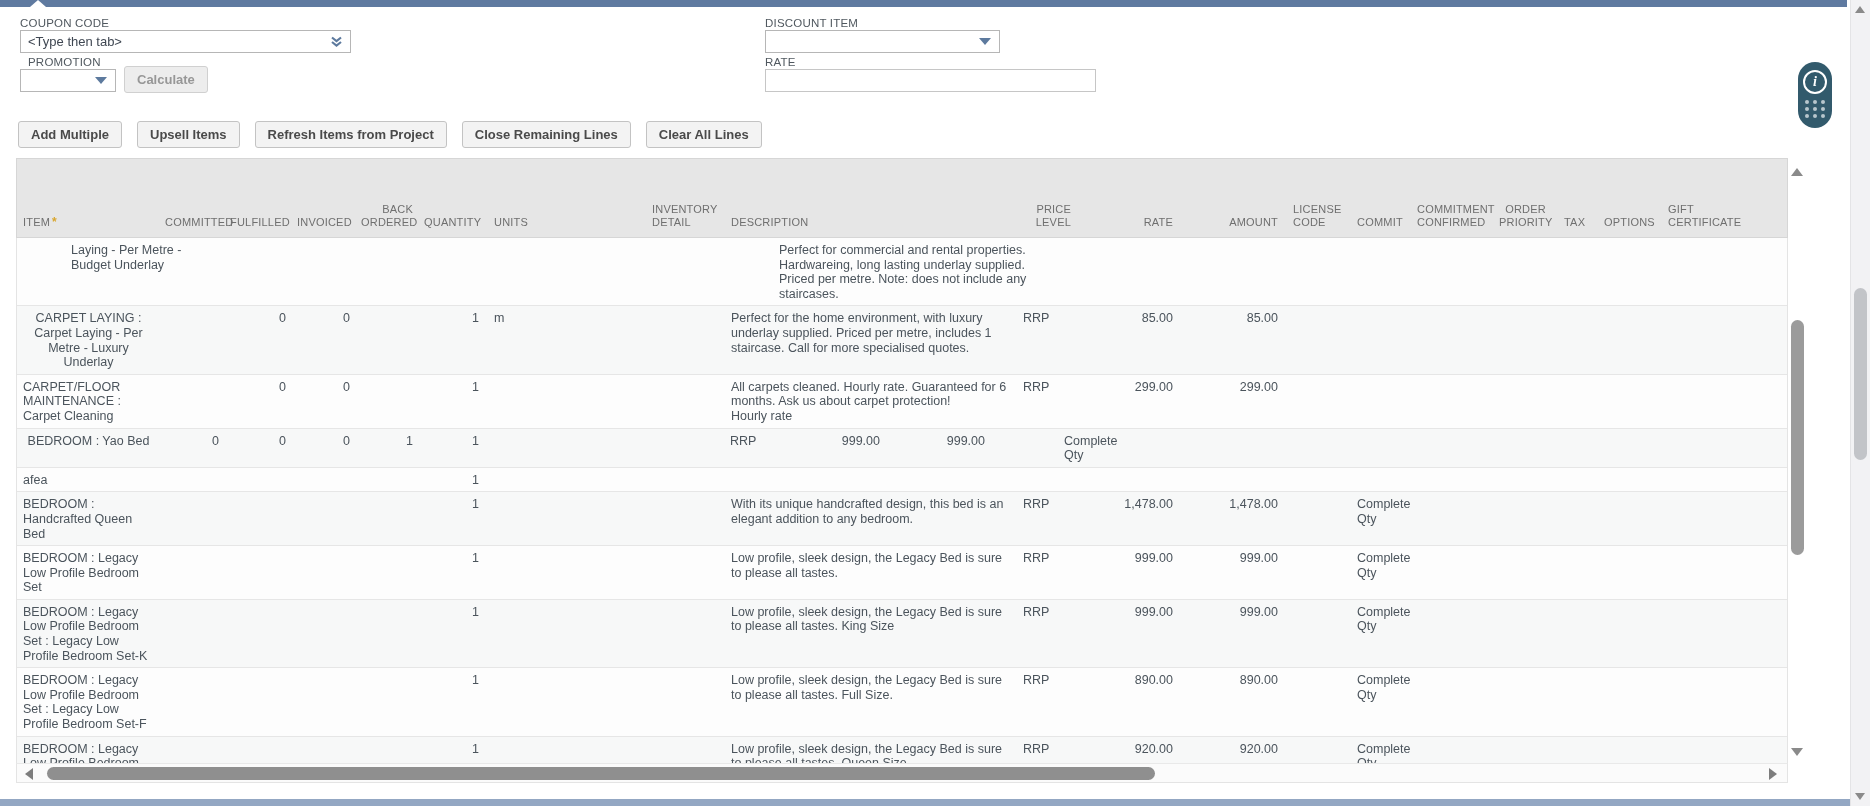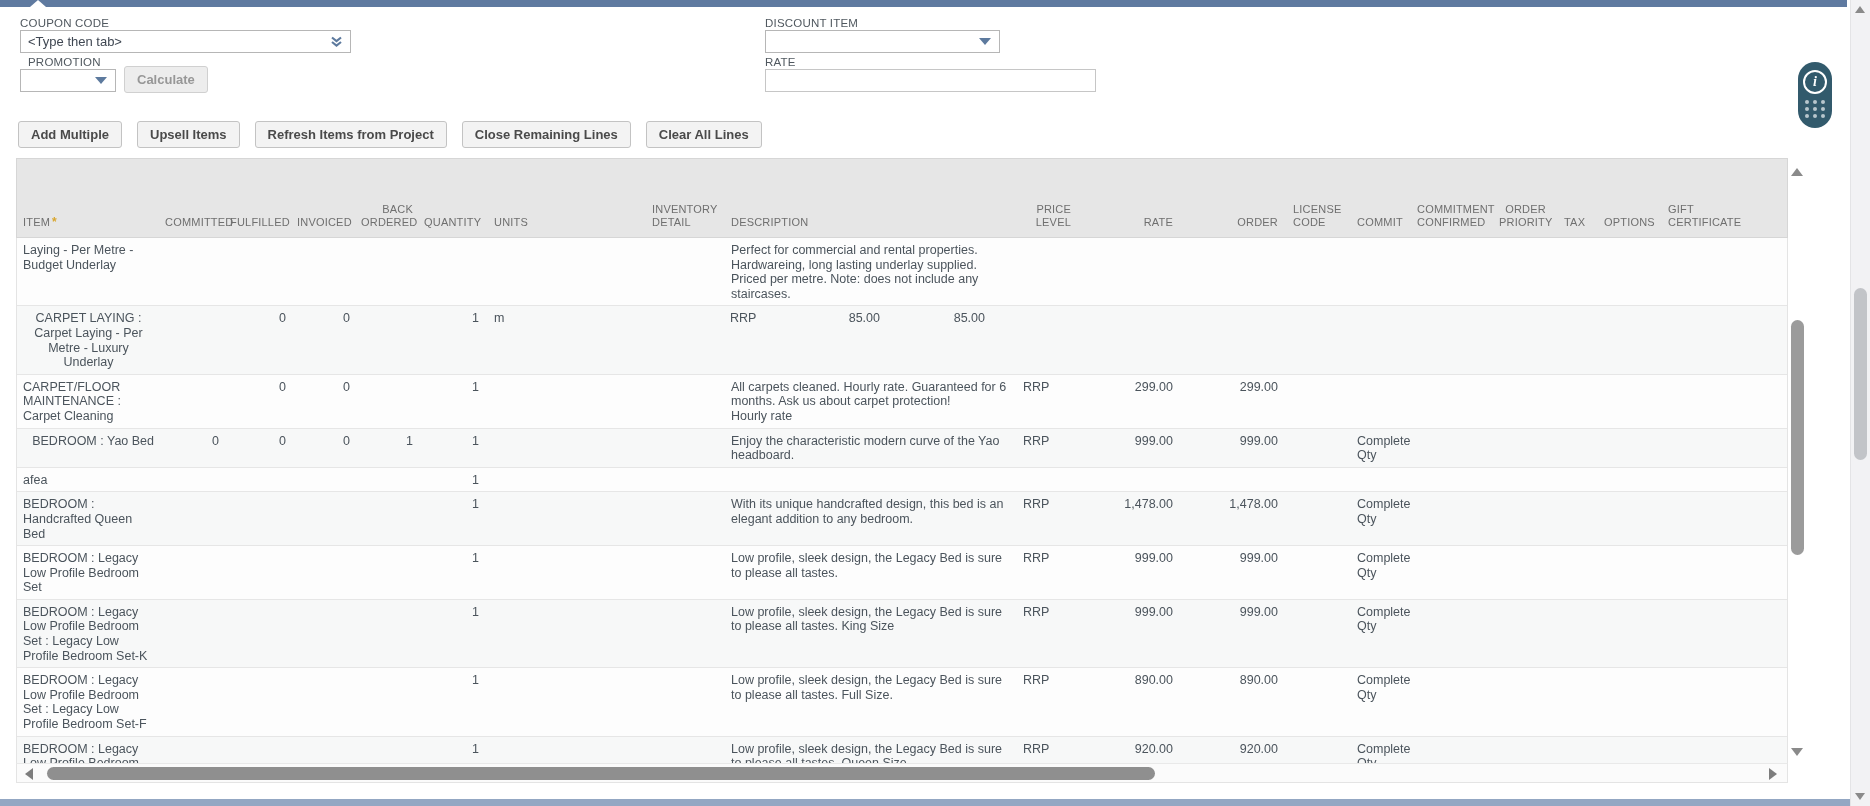--- a/index.html
+++ b/index.html
@@ -125,32 +125,32 @@
       <div class="hcell c-committed" style="width: 65px; text-align: right;"><span>COMMITTED</span></div>
       <div class="hcell c-fulfilled" style="width: 67px; text-align: left;"><span>FULFILLED</span></div>
       <div class="hcell c-invoiced" style="width: 64px; text-align: right;"><span>INVOICED</span></div>
       <div class="hcell c-back_ordered" style="width: 63px; text-align: right;"><span>BACK ORDERED</span></div>
       <div class="hcell c-quantity" style="width: 66px; text-align: right;"><span>QUANTITY</span></div>
       <div class="hcell c-units" style="width: 162px; text-align: left;"><span>UNITS</span></div>
       <div class="hcell c-inventory_detail" style="width: 77px; text-align: left;"><span>INVENTORY DETAIL</span></div>
       <div class="hcell c-description" style="width: 293px; text-align: left;"><span>DESCRIPTION</span></div>
       <div class="hcell c-price_level" style="width: 60px; text-align: right;"><span>PRICE LEVEL</span></div>
       <div class="hcell c-rate" style="width: 102px; text-align: right;"><span>RATE</span></div>
-      <div class="hcell c-amount" style="width: 105px; text-align: right;"><span>ORDER</span></div>
+      <div class="hcell c-amount" style="width: 105px; text-align: right;"><span>AMOUNT</span></div>
       <div class="hcell c-license_code" style="width: 68px; text-align: left;"><span>LICENSE CODE</span></div>
       <div class="hcell c-commit" style="width: 60px; text-align: left;"><span>COMMIT</span></div>
       <div class="hcell c-commitment_confirmed" style="width: 82px; text-align: left;"><span>COMMITMENT CONFIRMED</span></div>
       <div class="hcell c-order_priority" style="width: 64px; text-align: center;"><span>ORDER PRIORITY</span></div>
       <div class="hcell c-tax" style="width: 40px; text-align: left;"><span>TAX</span></div>
       <div class="hcell c-options" style="width: 64px; text-align: left;"><span>OPTIONS</span></div>
       <div class="hcell c-gift_certificate" style="width: 114px; text-align: left;"><span>GIFT CERTIFICATE</span></div>
     </div>
   <div class="rows-viewport" id="gbody">
       <div class="grow">
-        <div class="cell c-item" style="width: 142px; text-align: left;">Laying - Per Metre - Budget Underlay</div>
+        <div class="cell c-item" style="width: 142px; text-align: left; margin-left: 48px;">Laying - Per Metre - Budget Underlay</div>
         <div class="cell c-committed" style="width: 65px; text-align: right;"></div>
         <div class="cell c-fulfilled" style="width: 67px; text-align: right;"></div>
         <div class="cell c-invoiced" style="width: 64px; text-align: right;"></div>
         <div class="cell c-back_ordered" style="width: 63px; text-align: right;"></div>
         <div class="cell c-quantity" style="width: 66px; text-align: right;"></div>
         <div class="cell c-units" style="width: 162px; text-align: left;"></div>
         <div class="cell c-inventory_detail" style="width: 77px; text-align: left;"></div>
         <div class="cell c-description" style="width: 293px; text-align: left;">Perfect for commercial and rental properties. Hardwareing, long lasting underlay supplied. Priced per metre. Note: does not include any staircases.</div>
         <div class="cell c-price_level" style="width: 60px; text-align: left;"></div>
         <div class="cell c-rate" style="width: 102px; text-align: right;"></div>
@@ -165,20 +165,21 @@
       </div>
       <div class="grow alt">
         <div class="cell c-item" style="width: 142px; text-align: center;">CARPET LAYING : Carpet Laying - Per Metre - Luxury Underlay</div>
         <div class="cell c-committed" style="width: 65px; text-align: right;"></div>
         <div class="cell c-fulfilled" style="width: 67px; text-align: right;">0</div>
         <div class="cell c-invoiced" style="width: 64px; text-align: right;">0</div>
         <div class="cell c-back_ordered" style="width: 63px; text-align: right;"></div>
         <div class="cell c-quantity" style="width: 66px; text-align: right;">1</div>
         <div class="cell c-units" style="width: 162px; text-align: left;">m</div>
         <div class="cell c-inventory_detail" style="width: 77px; text-align: left;"></div>
+        <div class="cell c-description" style="width: 293px; text-align: left;">Perfect for the home environment, with luxury underlay supplied. Priced per metre, includes 1 staircase. Call for more specialised quotes.</div>
         <div class="cell c-price_level" style="width: 60px; text-align: left;">RRP</div>
         <div class="cell c-rate" style="width: 102px; text-align: right;">85.00</div>
         <div class="cell c-amount" style="width: 105px; text-align: right;">85.00</div>
         <div class="cell c-license_code" style="width: 68px; text-align: left;"></div>
         <div class="cell c-commit" style="width: 60px; text-align: left;"></div>
         <div class="cell c-commitment_confirmed" style="width: 82px; text-align: left;"></div>
         <div class="cell c-order_priority" style="width: 64px; text-align: left;"></div>
         <div class="cell c-tax" style="width: 40px; text-align: left;"></div>
         <div class="cell c-options" style="width: 64px; text-align: left;"></div>
         <div class="cell c-gift_certificate" style="width: 114px; text-align: left;"></div>
@@ -199,29 +200,28 @@
         <div class="cell c-amount" style="width: 105px; text-align: right;">299.00</div>
         <div class="cell c-license_code" style="width: 68px; text-align: left;"></div>
         <div class="cell c-commit" style="width: 60px; text-align: left;"></div>
         <div class="cell c-commitment_confirmed" style="width: 82px; text-align: left;"></div>
         <div class="cell c-order_priority" style="width: 64px; text-align: left;"></div>
         <div class="cell c-tax" style="width: 40px; text-align: left;"></div>
         <div class="cell c-options" style="width: 64px; text-align: left;"></div>
         <div class="cell c-gift_certificate" style="width: 114px; text-align: left;"></div>
       </div>
       <div class="grow alt">
-        <div class="cell c-item" style="width: 142px; text-align: right;">BEDROOM : Yao Bed</div>
+        <div class="cell c-item" style="width: 142px; text-align: center;">BEDROOM : Yao Bed</div>
         <div class="cell c-committed" style="width: 65px; text-align: right;">0</div>
         <div class="cell c-fulfilled" style="width: 67px; text-align: right;">0</div>
         <div class="cell c-invoiced" style="width: 64px; text-align: right;">0</div>
         <div class="cell c-back_ordered" style="width: 63px; text-align: right;">1</div>
         <div class="cell c-quantity" style="width: 66px; text-align: right;">1</div>
         <div class="cell c-units" style="width: 162px; text-align: left;"></div>
         <div class="cell c-inventory_detail" style="width: 77px; text-align: left;"></div>
-        <div class="cell c-description" style="width: 293px; text-align: left;">Enjoy the characteristic modern curve of the Yao headboard.</div>
         <div class="cell c-price_level" style="width: 60px; text-align: left;">RRP</div>
         <div class="cell c-rate" style="width: 102px; text-align: right;">999.00</div>
         <div class="cell c-amount" style="width: 105px; text-align: right;">999.00</div>
         <div class="cell c-license_code" style="width: 68px; text-align: left;"></div>
         <div class="cell c-commit" style="width: 60px; text-align: left;">Complete Qty</div>
         <div class="cell c-commitment_confirmed" style="width: 82px; text-align: left;"></div>
         <div class="cell c-order_priority" style="width: 64px; text-align: left;"></div>
         <div class="cell c-tax" style="width: 40px; text-align: left;"></div>
         <div class="cell c-options" style="width: 64px; text-align: left;"></div>
         <div class="cell c-gift_certificate" style="width: 114px; text-align: left;"></div>

